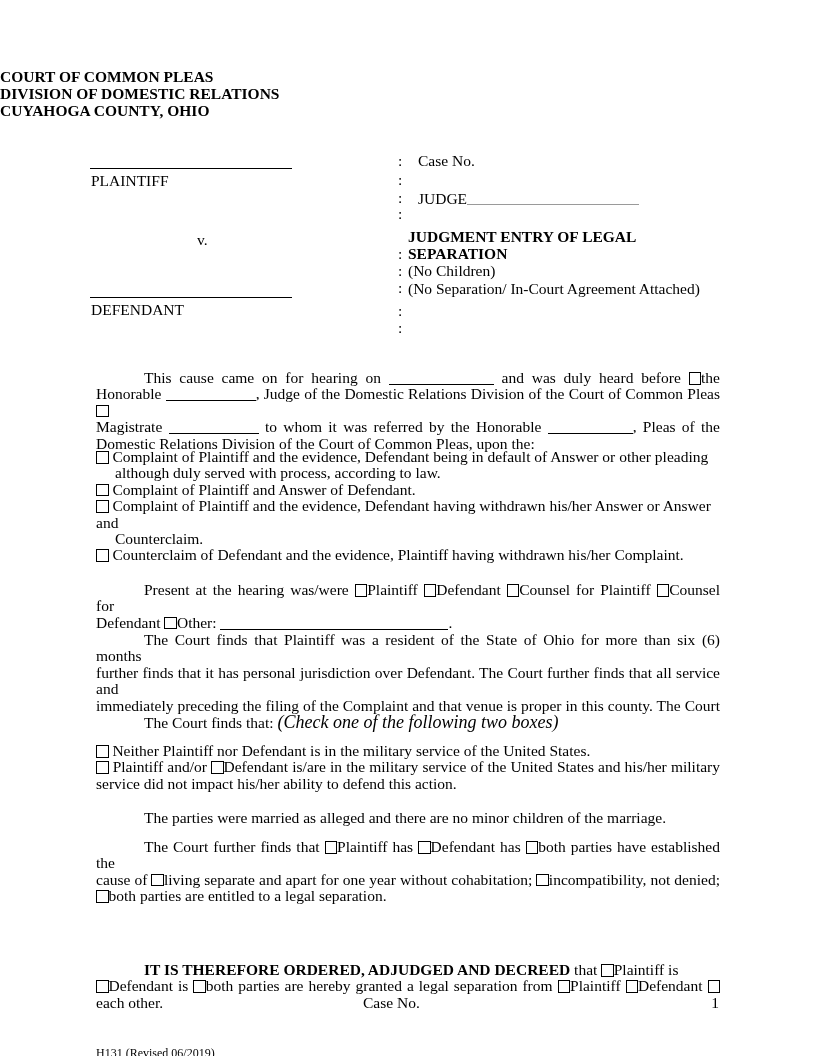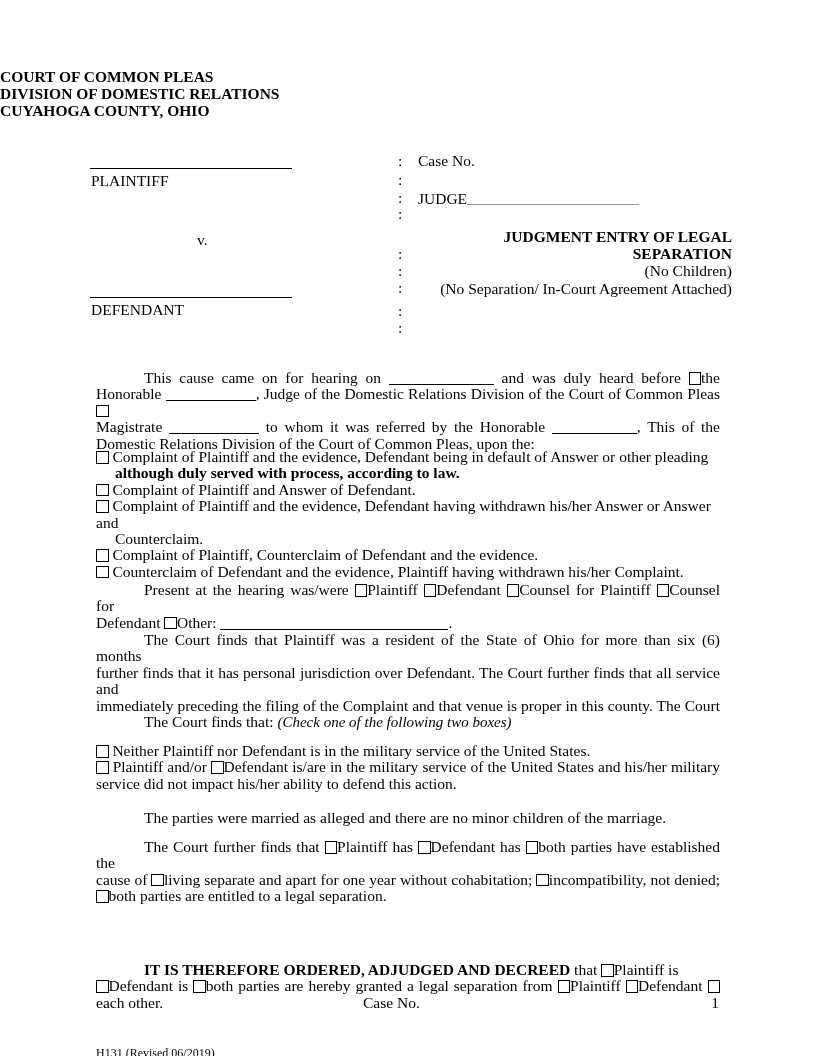--- a/index.html
+++ b/index.html
@@ -8,29 +8,29 @@
   .hdr{position:absolute;top:68px;left:0;right:0;text-align:left;font-weight:bold;line-height:17.2px;}
   .colon{position:absolute;left:398px;}
   #plaintiff-line{position:absolute;left:90px;top:156px;width:202px;height:12px;border-bottom:1px solid #000;}
   #cap-plaintiff{position:absolute;left:91px;top:172px;}
   #cap-v{position:absolute;left:197px;top:231px;}
   #defendant-line{position:absolute;left:90px;top:285px;width:202px;height:12px;border-bottom:1px solid #000;}
   #cap-defendant{position:absolute;left:91px;top:301px;}
   #cap-case-no{position:absolute;left:418px;top:152px;}
   #cap-judge{position:absolute;left:418px;top:190px;}
   #judge-line{position:absolute;left:467px;top:192px;width:172px;height:12px;border-bottom:1px solid #9a9a9a;}
-  #cap-title{position:absolute;left:408px;top:228px;width:324px;text-align:right;line-height:17.2px;}
+  #cap-title{position:absolute;left:408px;top:228px;width:324px;text-align:left;line-height:17.2px;}
   .cap-bold{font-weight:bold;}
   .block{position:absolute;left:96px;width:624px;}
   .line{line-height:16.4px;text-align:left;}
   .line.justify{text-align:justify;text-align-last:justify;}
   .cb{display:inline-block;width:10.5px;height:10.5px;border:1.4px solid #000;vertical-align:-1.5px;background:#fff;}
   .blank{display:inline-block;height:13px;border-bottom:1px solid #000;vertical-align:-2px;}
   .bd{font-weight:bold;}
-  .it{font-style:italic;font-size:15px;}
+  .it{font-style:italic;font-size:18px;}
   #footer-form{position:absolute;left:96px;top:998px;font-size:12px;margin-top:48px;}
   #footer-caseno{position:absolute;left:363px;top:994px;}
   #footer-page{position:absolute;right:97px;top:994px;}
 </style>
 </head>
 <body>
 
 <div class="page">
 
   <div class="hdr">
@@ -53,30 +53,29 @@
     <div class="cap-bold">JUDGMENT ENTRY OF LEGAL</div>
     <div class="cap-bold">SEPARATION</div>
     <div>(No Children)</div>
     <div>(No Separation/ In-Court Agreement Attached)</div>
   </div>
 
   <div id="body-blocks">
       <div class="block" style="top: 370px;">
         <div class="line justify" style="text-indent: 48px;"><span>This cause came on for hearing on </span><span class="blank" style="width: 105px;"></span><span> and was duly heard before </span><span class="cb"></span><span>the</span></div>
         <div class="line justify"><span>Honorable </span><span class="blank" style="width: 90px;"></span><span>, Judge of the Domestic Relations Division of the Court of Common Pleas </span><span class="cb"></span></div>
-        <div class="line justify"><span>Magistrate </span><span class="blank" style="width: 90px;"></span><span> to whom it was referred by the Honorable </span><span class="blank" style="width: 85px;"></span><span>, This of the</span></div>
+        <div class="line justify"><span>Magistrate </span><span class="blank" style="width: 90px;"></span><span> to whom it was referred by the Honorable </span><span class="blank" style="width: 85px;"></span><span>, Pleas of the</span></div>
         <div class="line"><span>Domestic Relations Division of the Court of Common Pleas, upon the:</span></div>
       </div>
       <div class="block" style="top: 449px;">
         <div class="line"><span class="cb"></span><span> Complaint of Plaintiff and the evidence, Defendant being in default of Answer or other pleading</span></div>
-        <div class="line" style="padding-left: 19px; font-weight: bold;"><span>although duly served with process, according to law.</span></div>
+        <div class="line" style="padding-left: 19px;"><span>although duly served with process, according to law.</span></div>
         <div class="line"><span class="cb"></span><span> Complaint of Plaintiff and Answer of Defendant.</span></div>
         <div class="line"><span class="cb"></span><span> Complaint of Plaintiff and the evidence, Defendant having withdrawn his/her Answer or Answer and</span></div>
         <div class="line" style="padding-left: 19px;"><span>Counterclaim.</span></div>
-        <div class="line"><span class="cb"></span><span> Complaint of Plaintiff, Counterclaim of Defendant and the evidence.</span></div>
         <div class="line"><span class="cb"></span><span> Counterclaim of Defendant and the evidence, Plaintiff having withdrawn his/her Complaint.</span></div>
       </div>
       <div class="block" style="top: 582px;">
         <div class="line justify" style="text-indent: 48px;"><span>Present at the hearing was/were </span><span class="cb"></span><span>Plaintiff </span><span class="cb"></span><span>Defendant </span><span class="cb"></span><span>Counsel for Plaintiff </span><span class="cb"></span><span>Counsel for</span></div>
         <div class="line"><span>Defendant </span><span class="cb"></span><span>Other: </span><span class="blank" style="width: 228px;"></span><span>.</span></div>
       </div>
       <div class="block" style="top: 632px;">
         <div class="line justify" style="text-indent: 48px;"><span>The Court finds that Plaintiff was a resident of the State of Ohio for more than six (6) months</span></div>
         <div class="line justify"><span>further finds that it has personal jurisdiction over Defendant.  The Court further finds that all service and</span></div>
         <div class="line justify"><span>immediately preceding the filing of the Complaint and that venue is proper in this county.  The Court</span></div>

